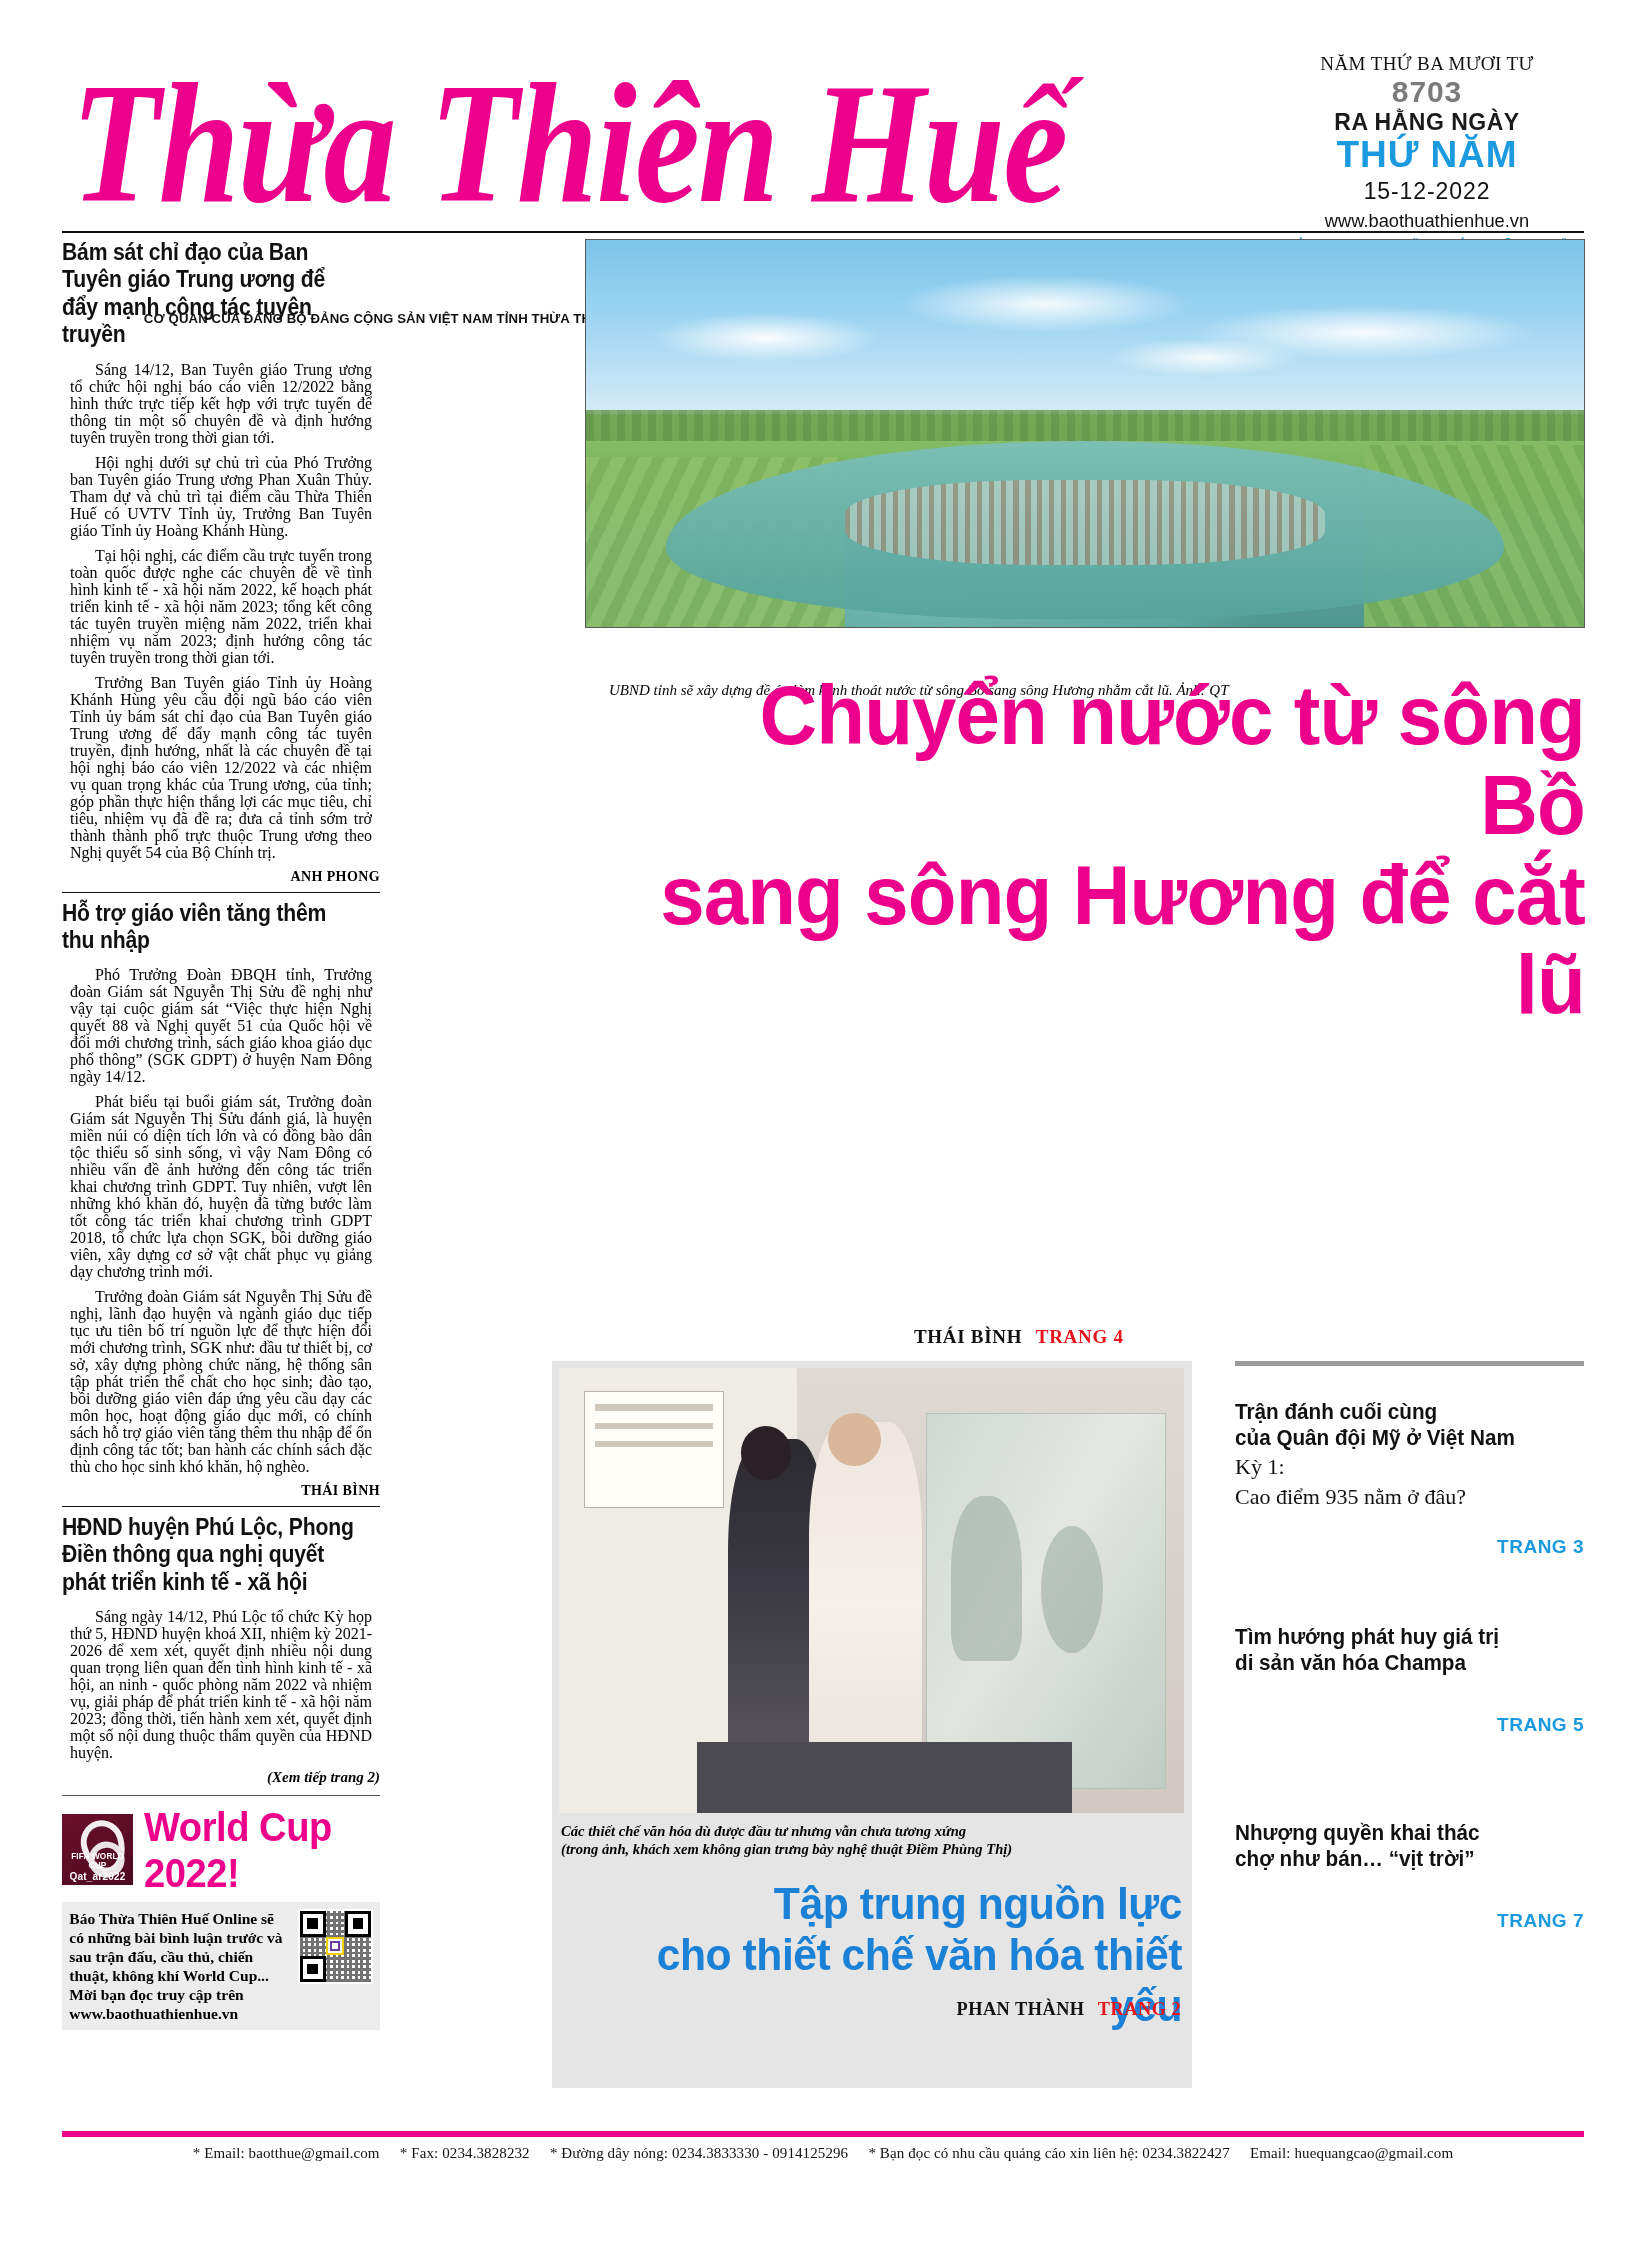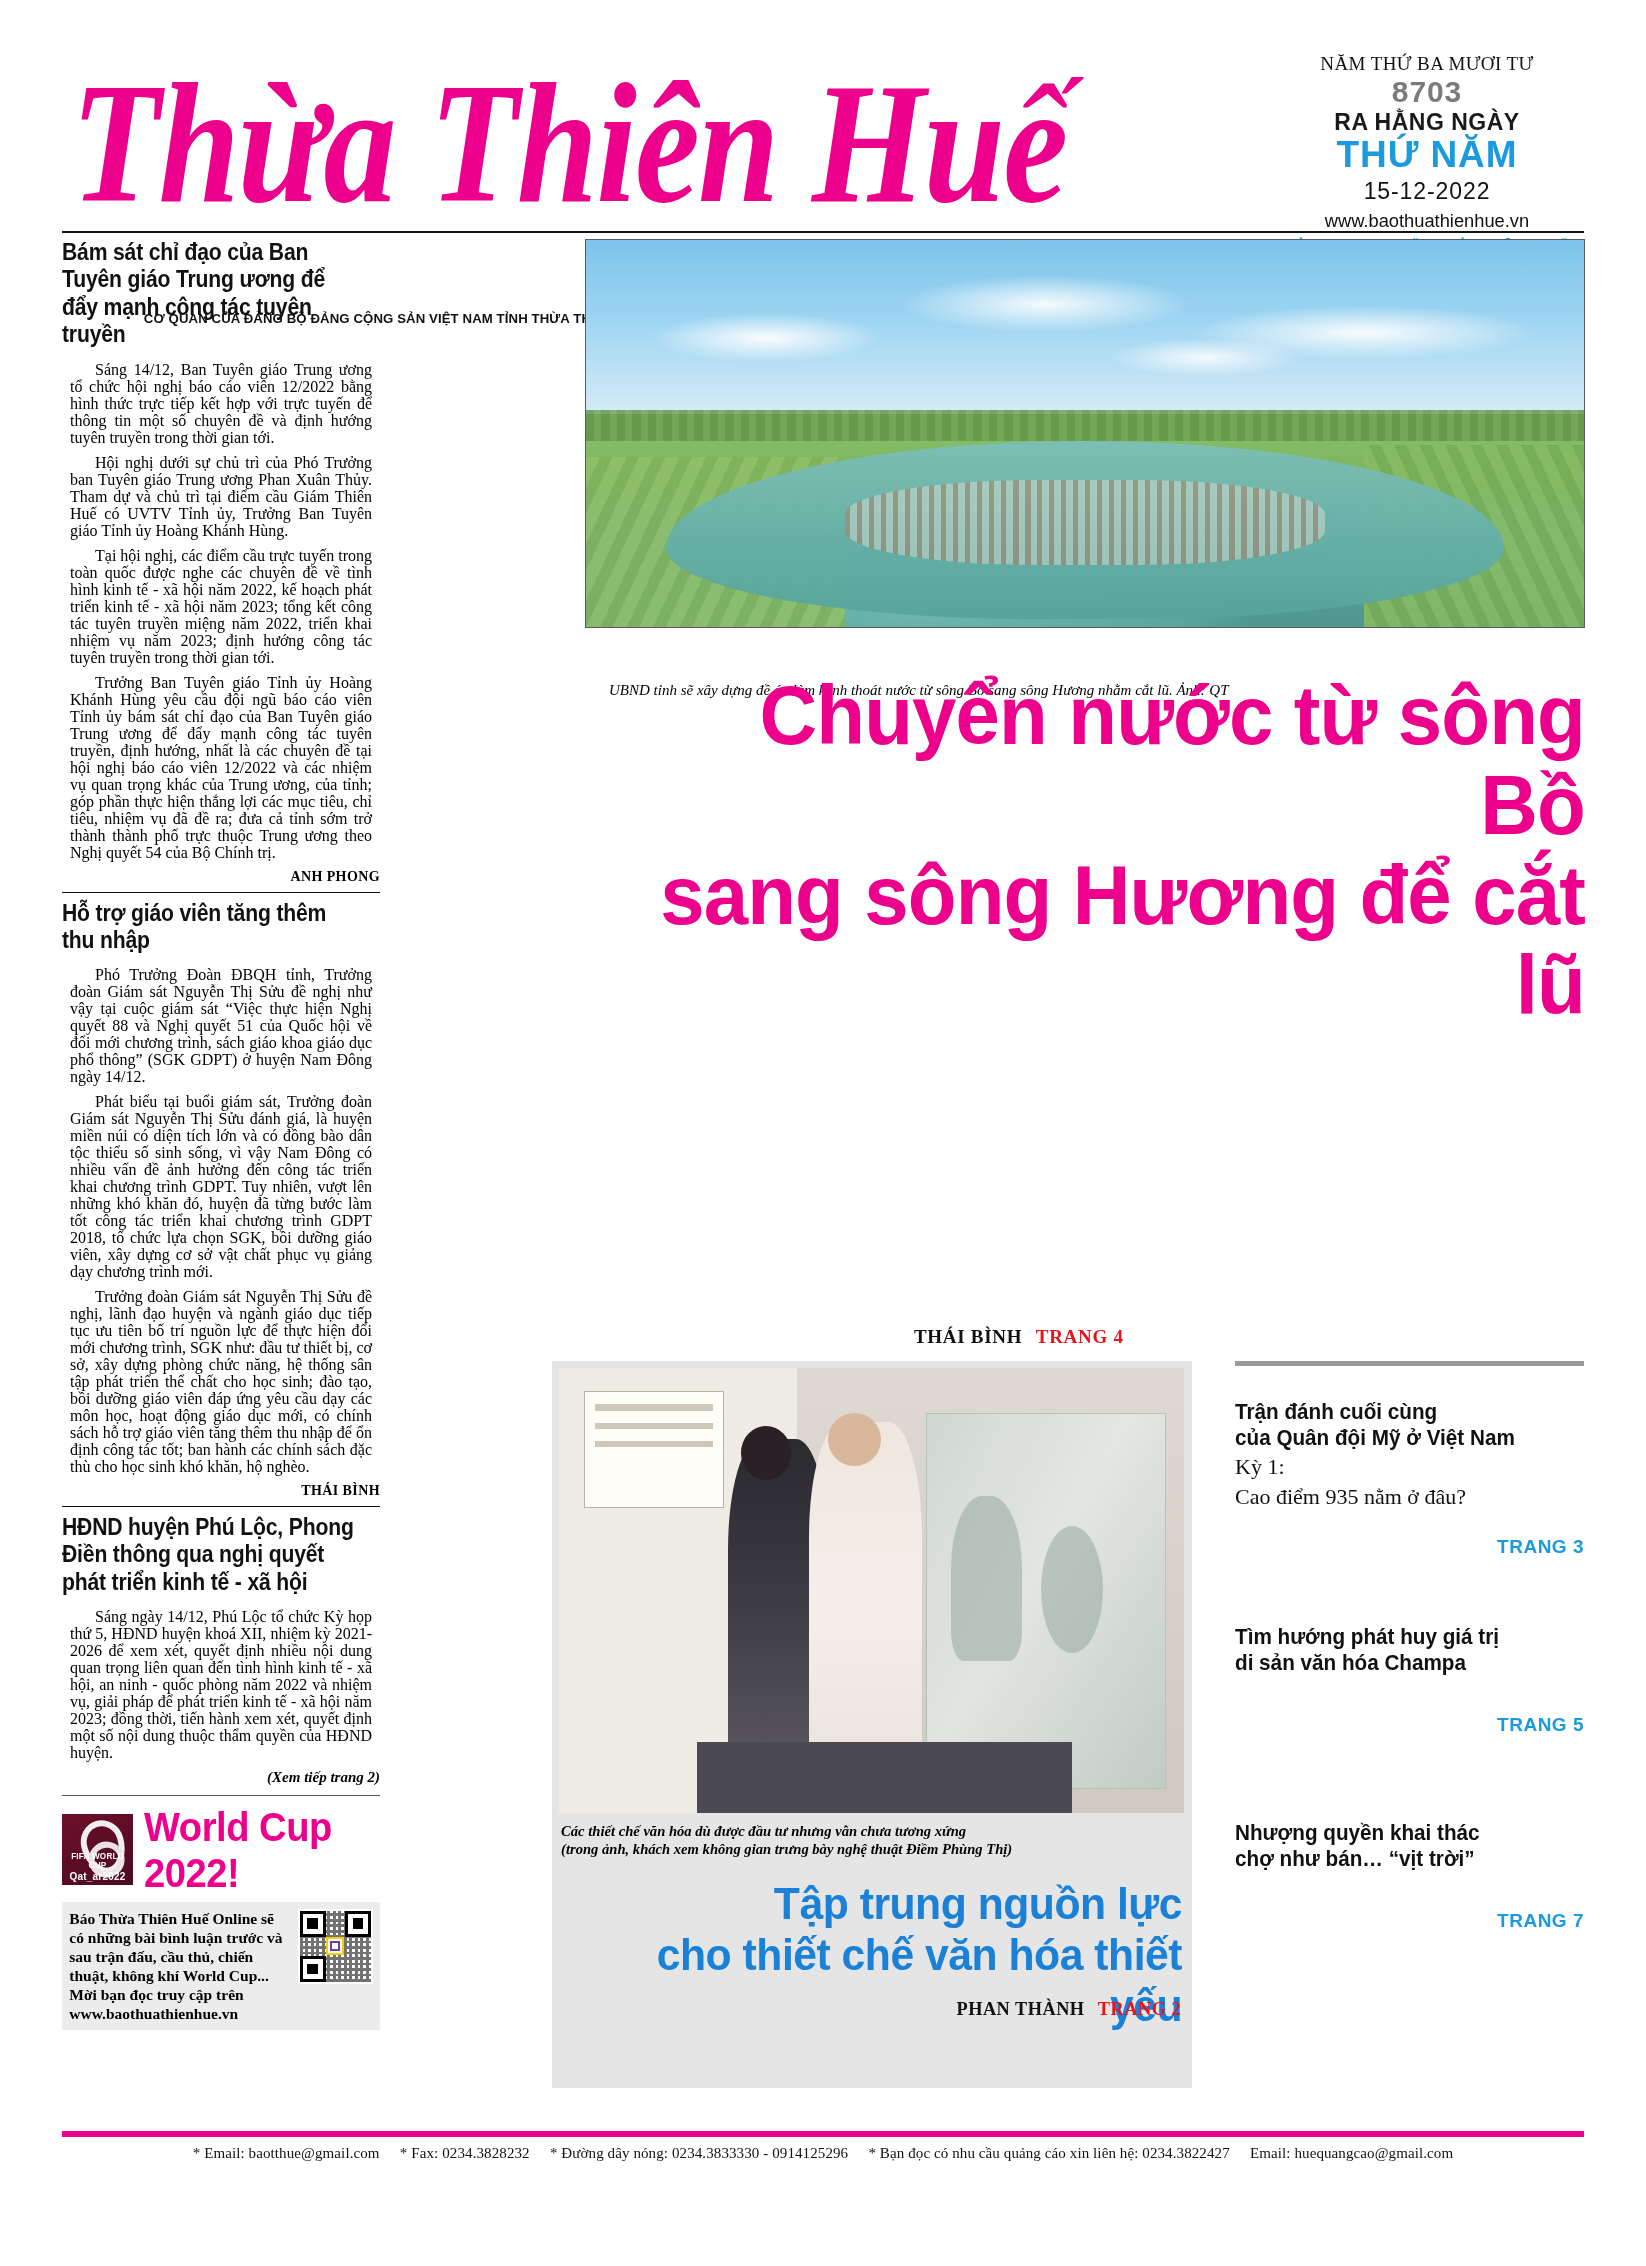--- a/index.html
+++ b/index.html
@@ -289,21 +289,21 @@
   </div>
 
   <div class="rule-top"></div>
 
   <div class="col-left">
 
     <div class="article">
       <div class="hl-cond">Bám sát chỉ đạo của Ban Tuyên giáo Trung ương để đẩy mạnh công tác tuyên truyền</div>
       <div style="height:4.6px"></div>
       <p class="body">Sáng 14/12, Ban Tuyên giáo Trung ương tổ chức hội nghị báo cáo viên 12/2022 bằng hình thức trực tiếp kết hợp với trực tuyến để thông tin một số chuyên đề và định hướng tuyên truyền trong thời gian tới.</p>
-      <p class="body">Hội nghị dưới sự chủ trì của Phó Trưởng ban Tuyên giáo Trung ương Phan Xuân Thủy. Tham dự và chủ trì tại điểm cầu Giám Thiên Huế có UVTV Tỉnh ủy, Trưởng Ban Tuyên giáo Tỉnh ủy Hoàng Khánh Hùng.</p>
+      <p class="body">Hội nghị dưới sự chủ trì của Phó Trưởng ban Tuyên giáo Trung ương Phan Xuân Thủy. Tham dự và chủ trì tại điểm cầu Thừa Thiên Huế có UVTV Tỉnh ủy, Trưởng Ban Tuyên giáo Tỉnh ủy Hoàng Khánh Hùng.</p>
       <p class="body">Tại hội nghị, các điểm cầu trực tuyến trong toàn quốc được nghe các chuyên đề về tình hình kinh tế - xã hội năm 2022, kế hoạch phát triển kinh tế - xã hội năm 2023; tổng kết công tác tuyên truyền miệng năm 2022, triển khai nhiệm vụ năm 2023; định hướng công tác tuyên truyền trong thời gian tới.</p>
       <p class="body">Trưởng Ban Tuyên giáo Tỉnh ủy Hoàng Khánh Hùng yêu cầu đội ngũ báo cáo viên Tỉnh ủy bám sát chỉ đạo của Ban Tuyên giáo Trung ương để đẩy mạnh công tác tuyên truyền, định hướng, nhất là các chuyên đề tại hội nghị báo cáo viên 12/2022 và các nhiệm vụ quan trọng khác của Trung ương, của tỉnh; góp phần thực hiện thắng lợi các mục tiêu, chỉ tiêu, nhiệm vụ đã đề ra; đưa cả tỉnh sớm trở thành thành phố trực thuộc Trung ương theo Nghị quyết 54 của Bộ Chính trị.</p>
       <div class="byline">ANH PHONG</div>
     </div>
 
     <div class="sep"></div>
 
     <div class="article">
       <div class="hl-cond">Hỗ trợ giáo viên tăng thêm thu nhập</div>
       <div style="height:3.7px"></div>

